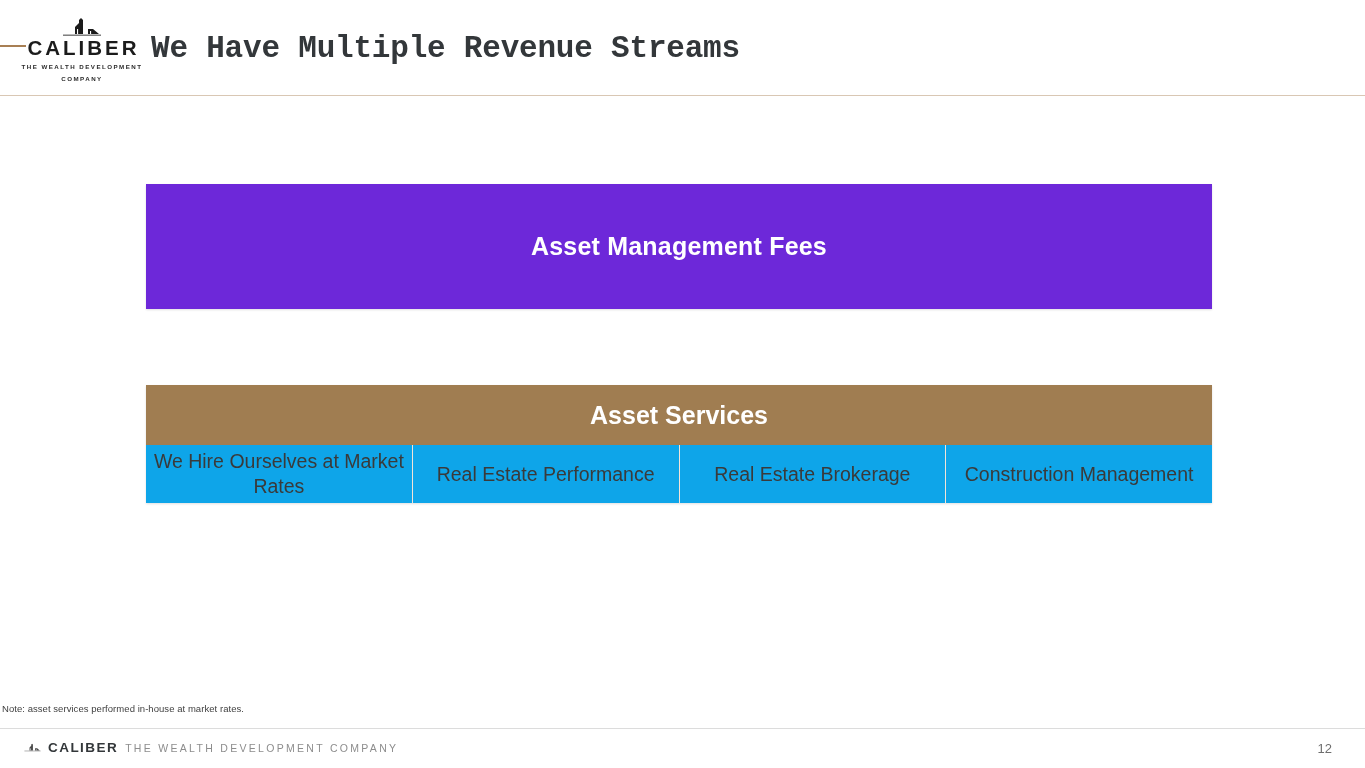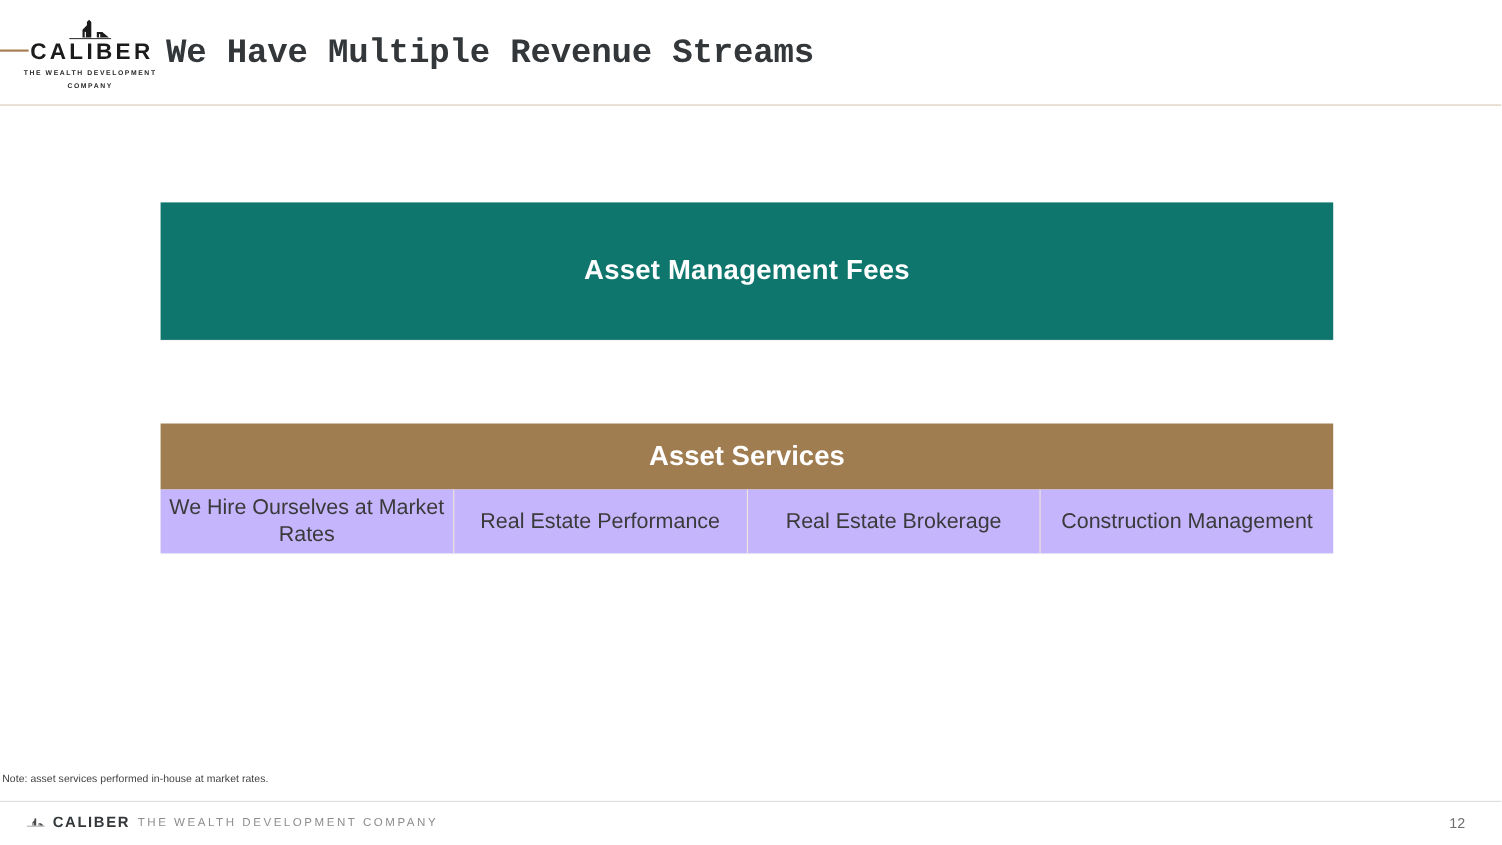--- a/index.html
+++ b/index.html
@@ -102,21 +102,21 @@
     justify-content: center;
     color: #ffffff;
     font-weight: 700;
     font-size: 25px;
     letter-spacing: 0.2px;
     box-shadow: 0 1px 2px rgba(0,0,0,0.12);
   }
 
   .bar-asset-mgmt {
     height: 125px;
-    background: #0f766e;
+    background: #6d28d9;
   }
 
   .spacer-a { height: 20px; }
   .spacer-b { height: 20px; }
 
   .bar-performance {
     height: 126px;
     background: #dcad72;
   }
 
@@ -133,21 +133,21 @@
     justify-content: center;
     color: #ffffff;
     font-weight: 700;
     font-size: 25px;
     margin-top: 36px;
   }
 
   .services-row {
     display: flex;
     height: 58px;
-    background: #c4b5fd;
+    background: #0ea5e9;
   }
 
   .service-cell {
     flex: 1 1 0;
     display: flex;
     align-items: center;
     justify-content: center;
     text-align: center;
     font-size: 19.5px;
     line-height: 25px;

